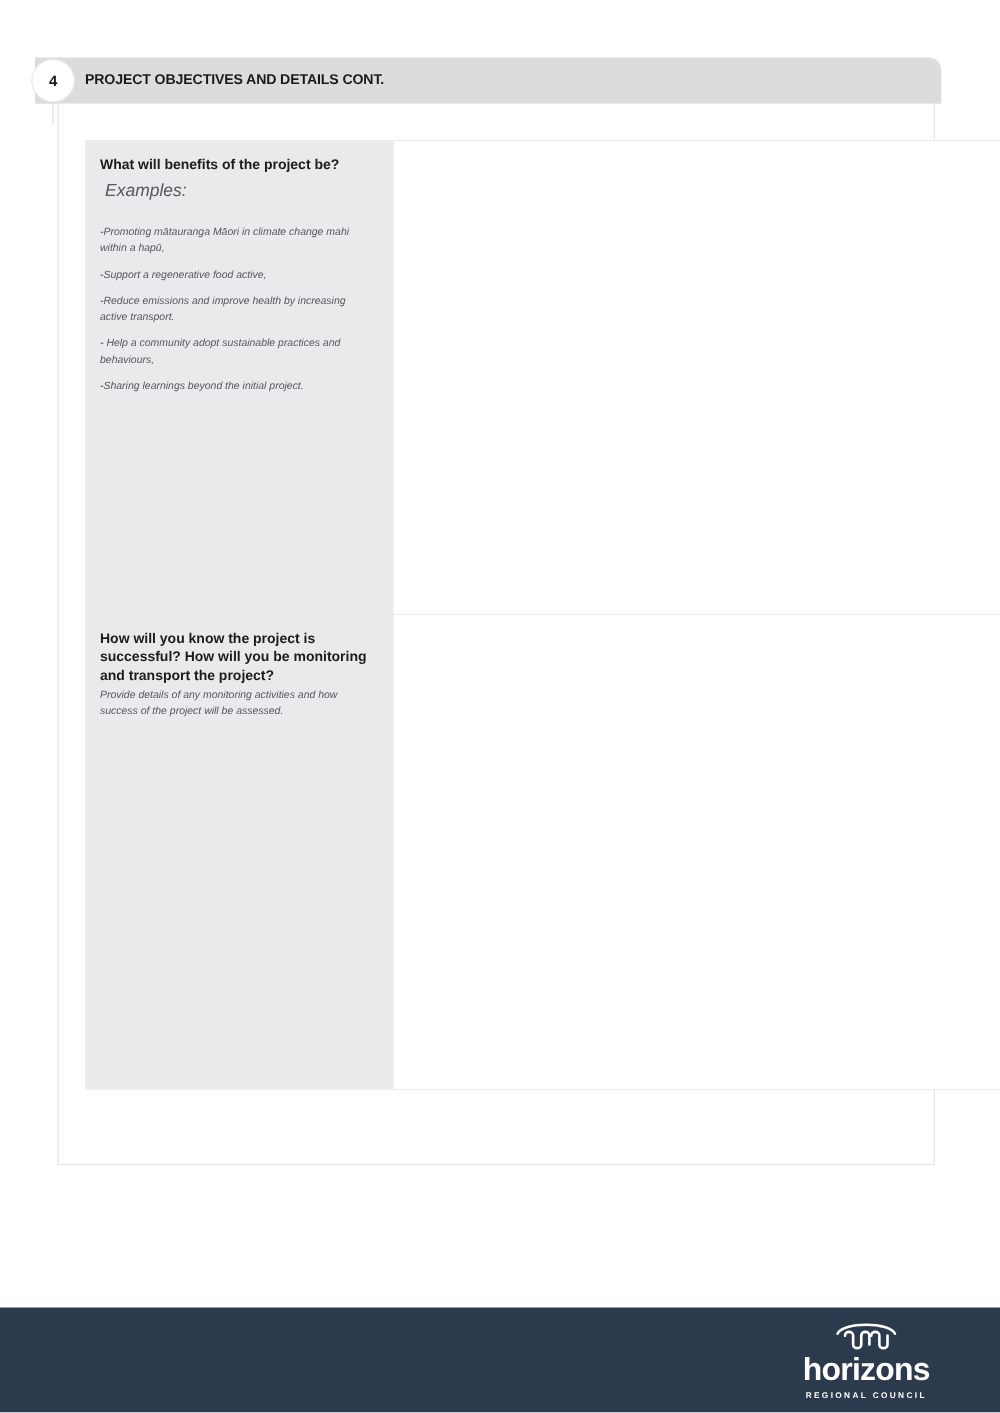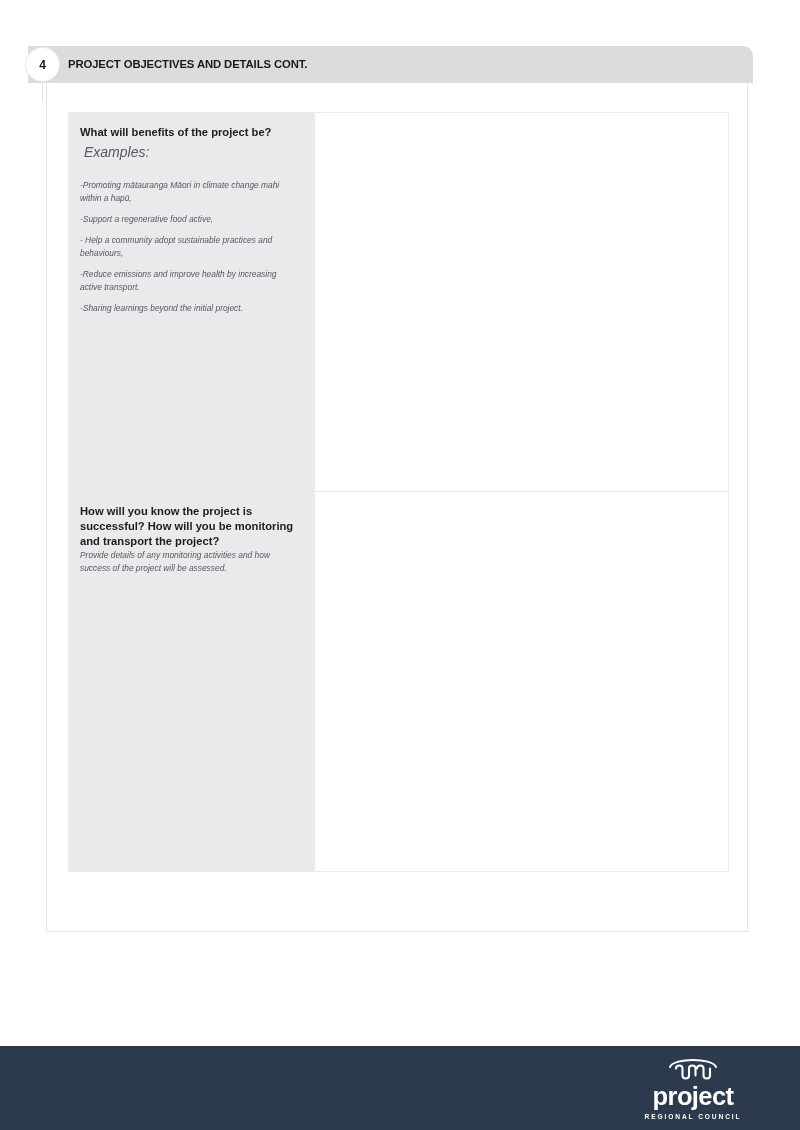--- a/index.html
+++ b/index.html
@@ -75,21 +75,21 @@
     border-top: none;
     box-sizing: border-box;
     background: #ffffff;
   }
 
   
   #form-table {
     position: absolute;
     left: 68px;
     top: 112px;
-    width: 661px;
+    width: 733px;
     border: 1px solid #ececec;
     box-sizing: border-box;
     background: #ffffff;
   }
   .form-row {
     display: flex;
     border-bottom: 1px solid #ececec;
   }
   .form-row:last-child {
     border-bottom: none;
@@ -192,22 +192,22 @@
 <div id="page-frame"></div>
 
 <div id="form-table">
 
   <div class="form-row" id="row-benefits">
     <div class="label-cell">
       <p class="q-title">What will benefits of the project be?</p>
       <p class="q-hint-lead">Examples:</p>
       <p class="example-item first">-Promoting  mātauranga Māori in climate change mahi within a hapū,</p>
       <p class="example-item">-Support a regenerative food active,</p>
+      <p class="example-item">-Reduce emissions and improve health by increasing active transport.</p>
       <p class="example-item">- Help a community adopt sustainable practices and behaviours,</p>
-      <p class="example-item">-Reduce emissions and improve health by increasing active transport.</p>
       <p class="example-item">-Sharing learnings beyond the initial project.</p>
     </div>
     <div class="answer-cell"></div>
   </div>
 
   <div class="form-row" id="row-success">
     <div class="label-cell">
       <p class="q-title">How will you know the project is successful? How will you be monitoring and transport the project?</p>
       <p class="q-hint">Provide details of any monitoring activities and how success of the project will be assessed.</p>
     </div>
@@ -217,15 +217,15 @@
 </div>
 
 <div id="footer-bar"></div>
 <div id="footer-logo">
   <svg id="logo-mark" width="54" height="26" viewBox="0 0 54 26" fill="none" stroke="#ffffff" stroke-width="2.1" stroke-linecap="round">
     <path d="M4 11 C 8 1.5, 46 1.5, 50 11" stroke-width="2"></path>
     <path d="M10 12.5 C 10 8.5, 16.5 8.5, 16.5 12.5 L 16.5 19.5 C 16.5 23.5, 23 23.5, 23 19.5 L 23 12.5"></path>
     <path d="M23 12.5 C 23 8.5, 29.5 8.5, 29.5 12.5 L 29.5 19.5"></path>
     <path d="M31 12.5 C 31 8.5, 37.5 8.5, 37.5 12.5 L 37.5 19.5 C 37.5 23.5, 44 23.5, 44 19.5 L 44 12.5"></path>
   </svg>
-  <p id="logo-wordmark">project</p>
+  <p id="logo-wordmark">horizons</p>
   <p id="logo-subtext">REGIONAL COUNCIL</p>
 </div>
 
 </body></html>

